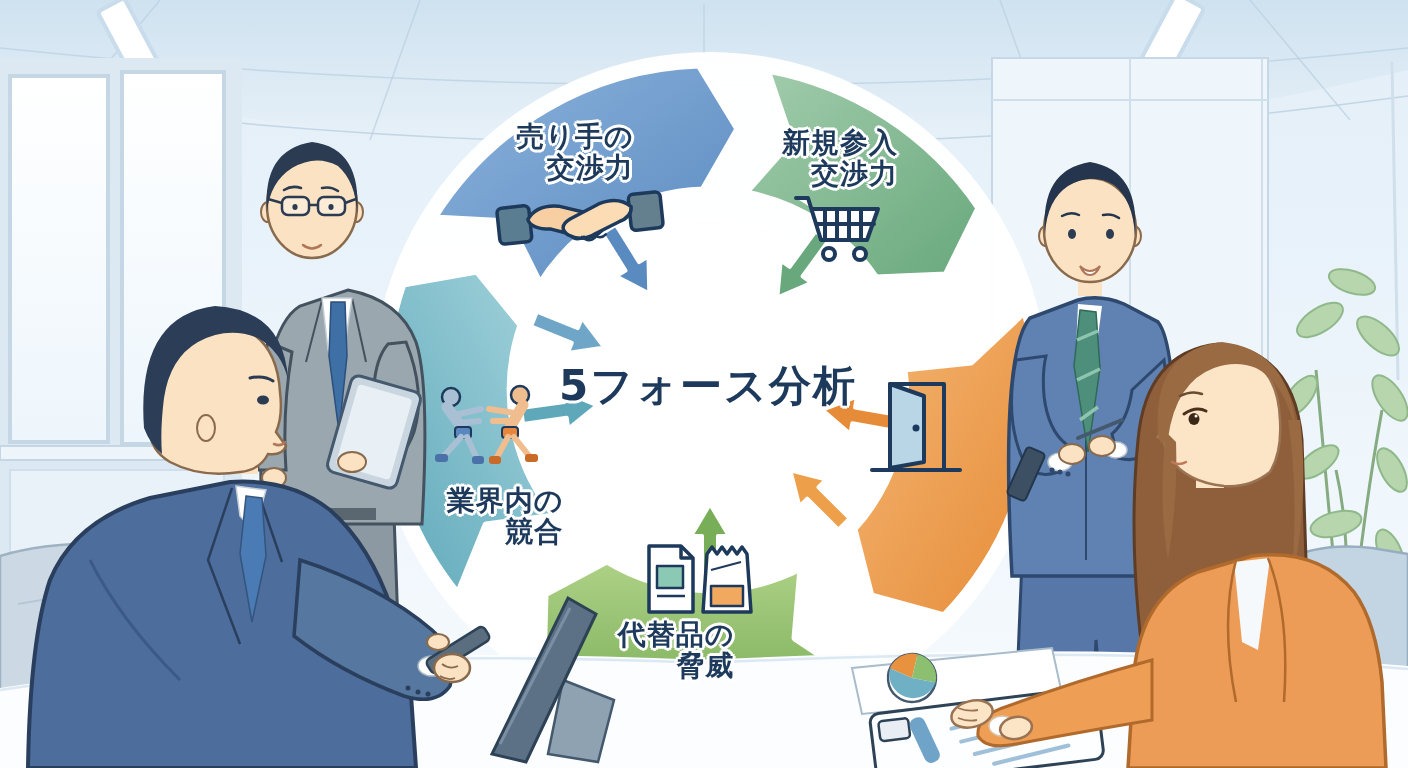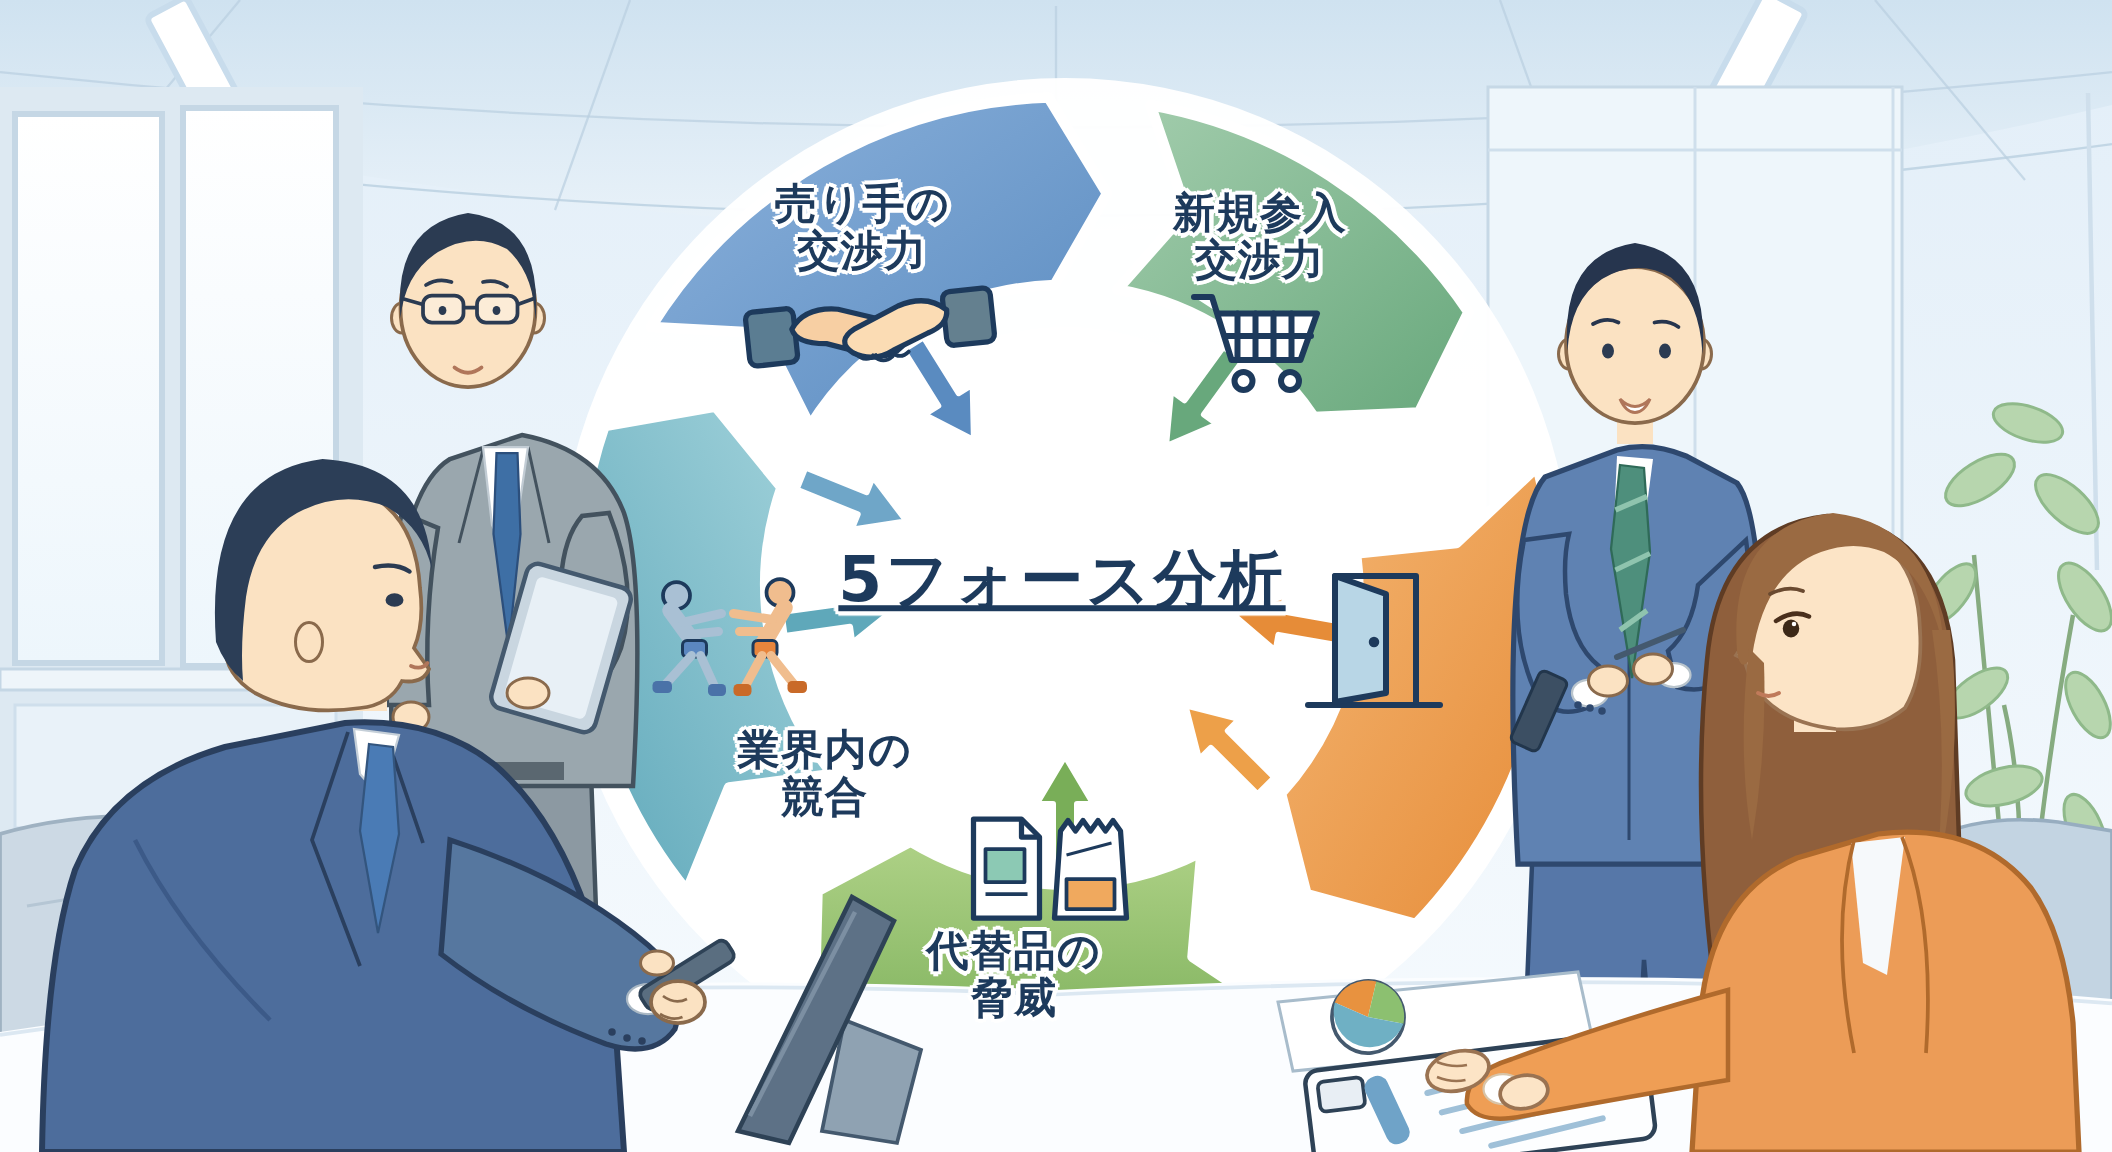--- a/index.html
+++ b/index.html
@@ -3,21 +3,21 @@
 <meta charset="utf-8">
 <style>
   html,body{margin:0;padding:0;background:#dfe9f2;}
   .scene{
     position:relative;width:1408px;height:768px;overflow:hidden;
     background:#eaf3fa;font-family:"DejaVu Sans","Liberation Sans",sans-serif;
   }
   .scene svg.art{position:absolute;left:0;top:0;width:1408px;height:768px;display:block;}
   .label{
     position:absolute;transform:translate(-50%,-50%);
-    text-align:center;color:#1d3a5c;font-weight:bold;line-height:1.12;
+    text-align:right;color:#1d3a5c;font-weight:bold;line-height:1.12;
     letter-spacing:1px;white-space:nowrap;
     text-shadow:-2px -2px 0 #fff,2px -2px 0 #fff,-2px 2px 0 #fff,2px 2px 0 #fff,
                 0 -3px 0 #fff,0 3px 0 #fff,-3px 0 0 #fff,3px 0 0 #fff;
   }
   .force-label{font-size:28px;}
   .center-label{font-size:42px;letter-spacing:2px;}
 </style>
 </head>
 <body>
 
@@ -331,24 +331,24 @@
 </svg>
 
 <div class="label force-label" style="left:575px;top:152px;">
   <span>売り手の</span><br>
   <span>交渉力</span>
 </div>
 <div class="label force-label" style="left:840px;top:158px;">
   <span>新規参入</span><br>
   <span>交渉力</span>
 </div>
-<div class="label force-label" style="left:505px;top:516px;margin-left:45px;">
+<div class="label force-label" style="left:505px;top:516px;">
   <span>業界内の</span><br>
   <span>競合</span>
 </div>
 <div class="label force-label" style="left:676px;top:650px;">
   <span>代替品の</span><br>
   <span>脅威</span>
 </div>
-<div class="label center-label" style="left:708px;top:386px;text-decoration:underline;">
+<div class="label center-label" style="left:708px;top:386px;">
   <span>5フォース分析</span><br>
 </div>
 </div>
 
 </body></html>

